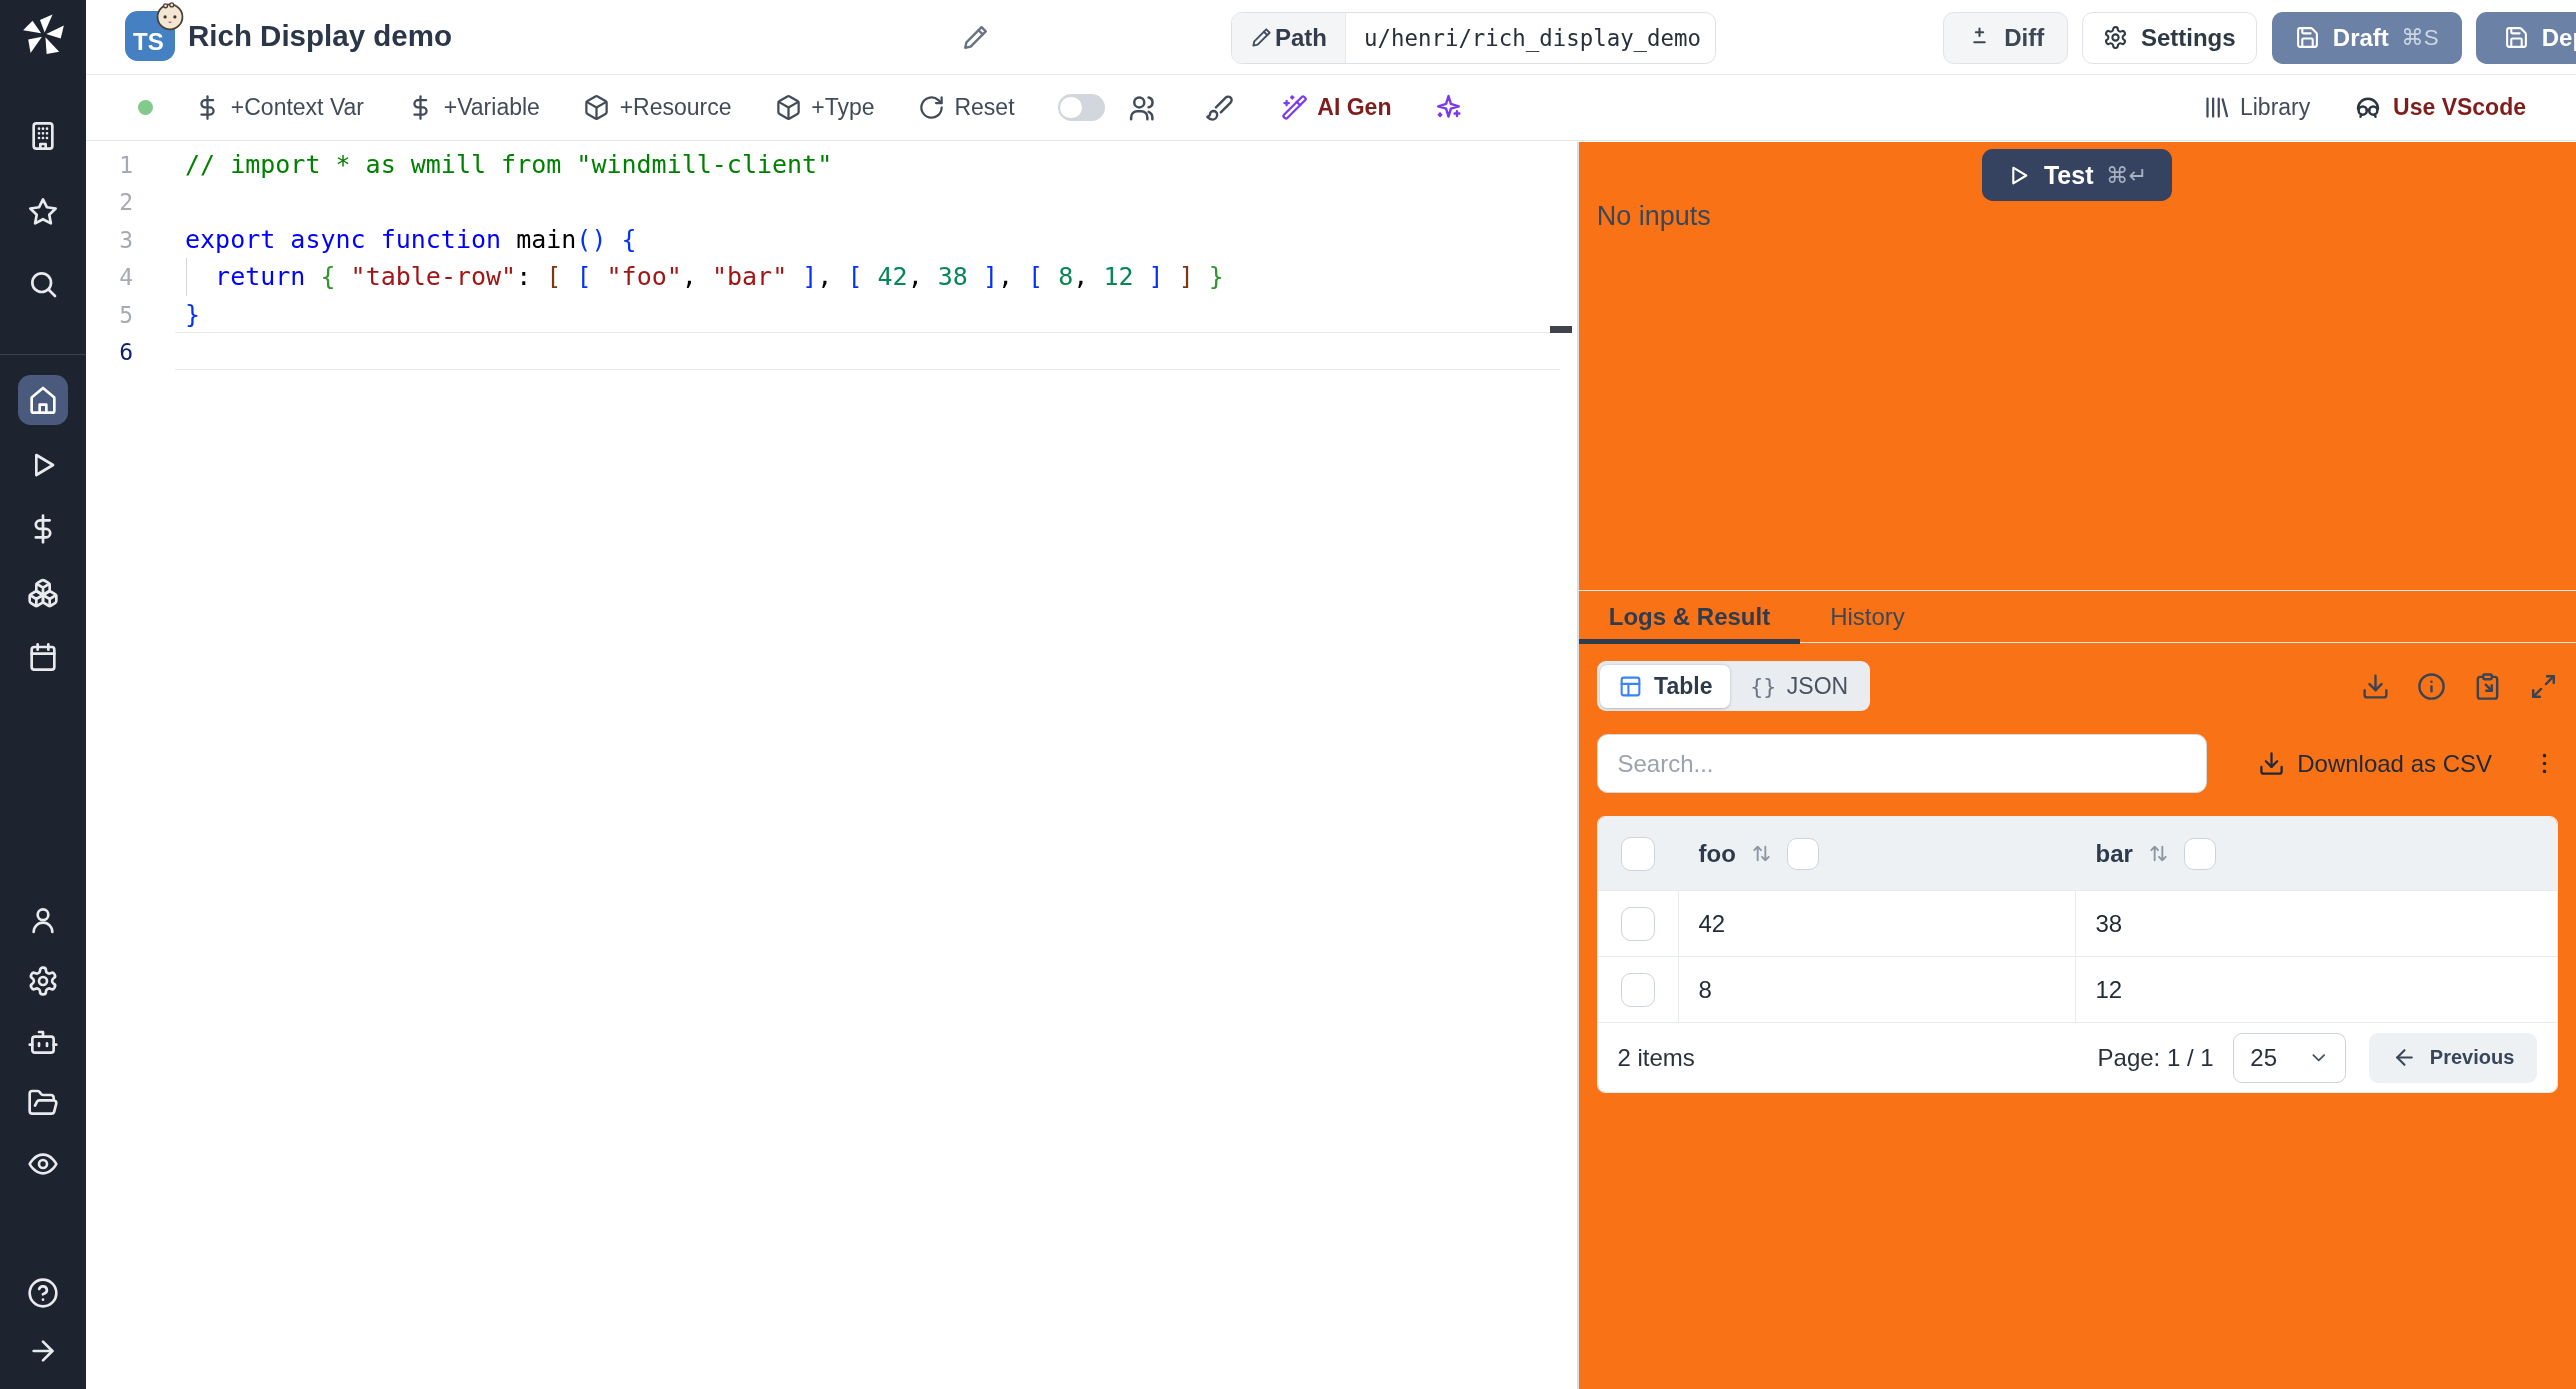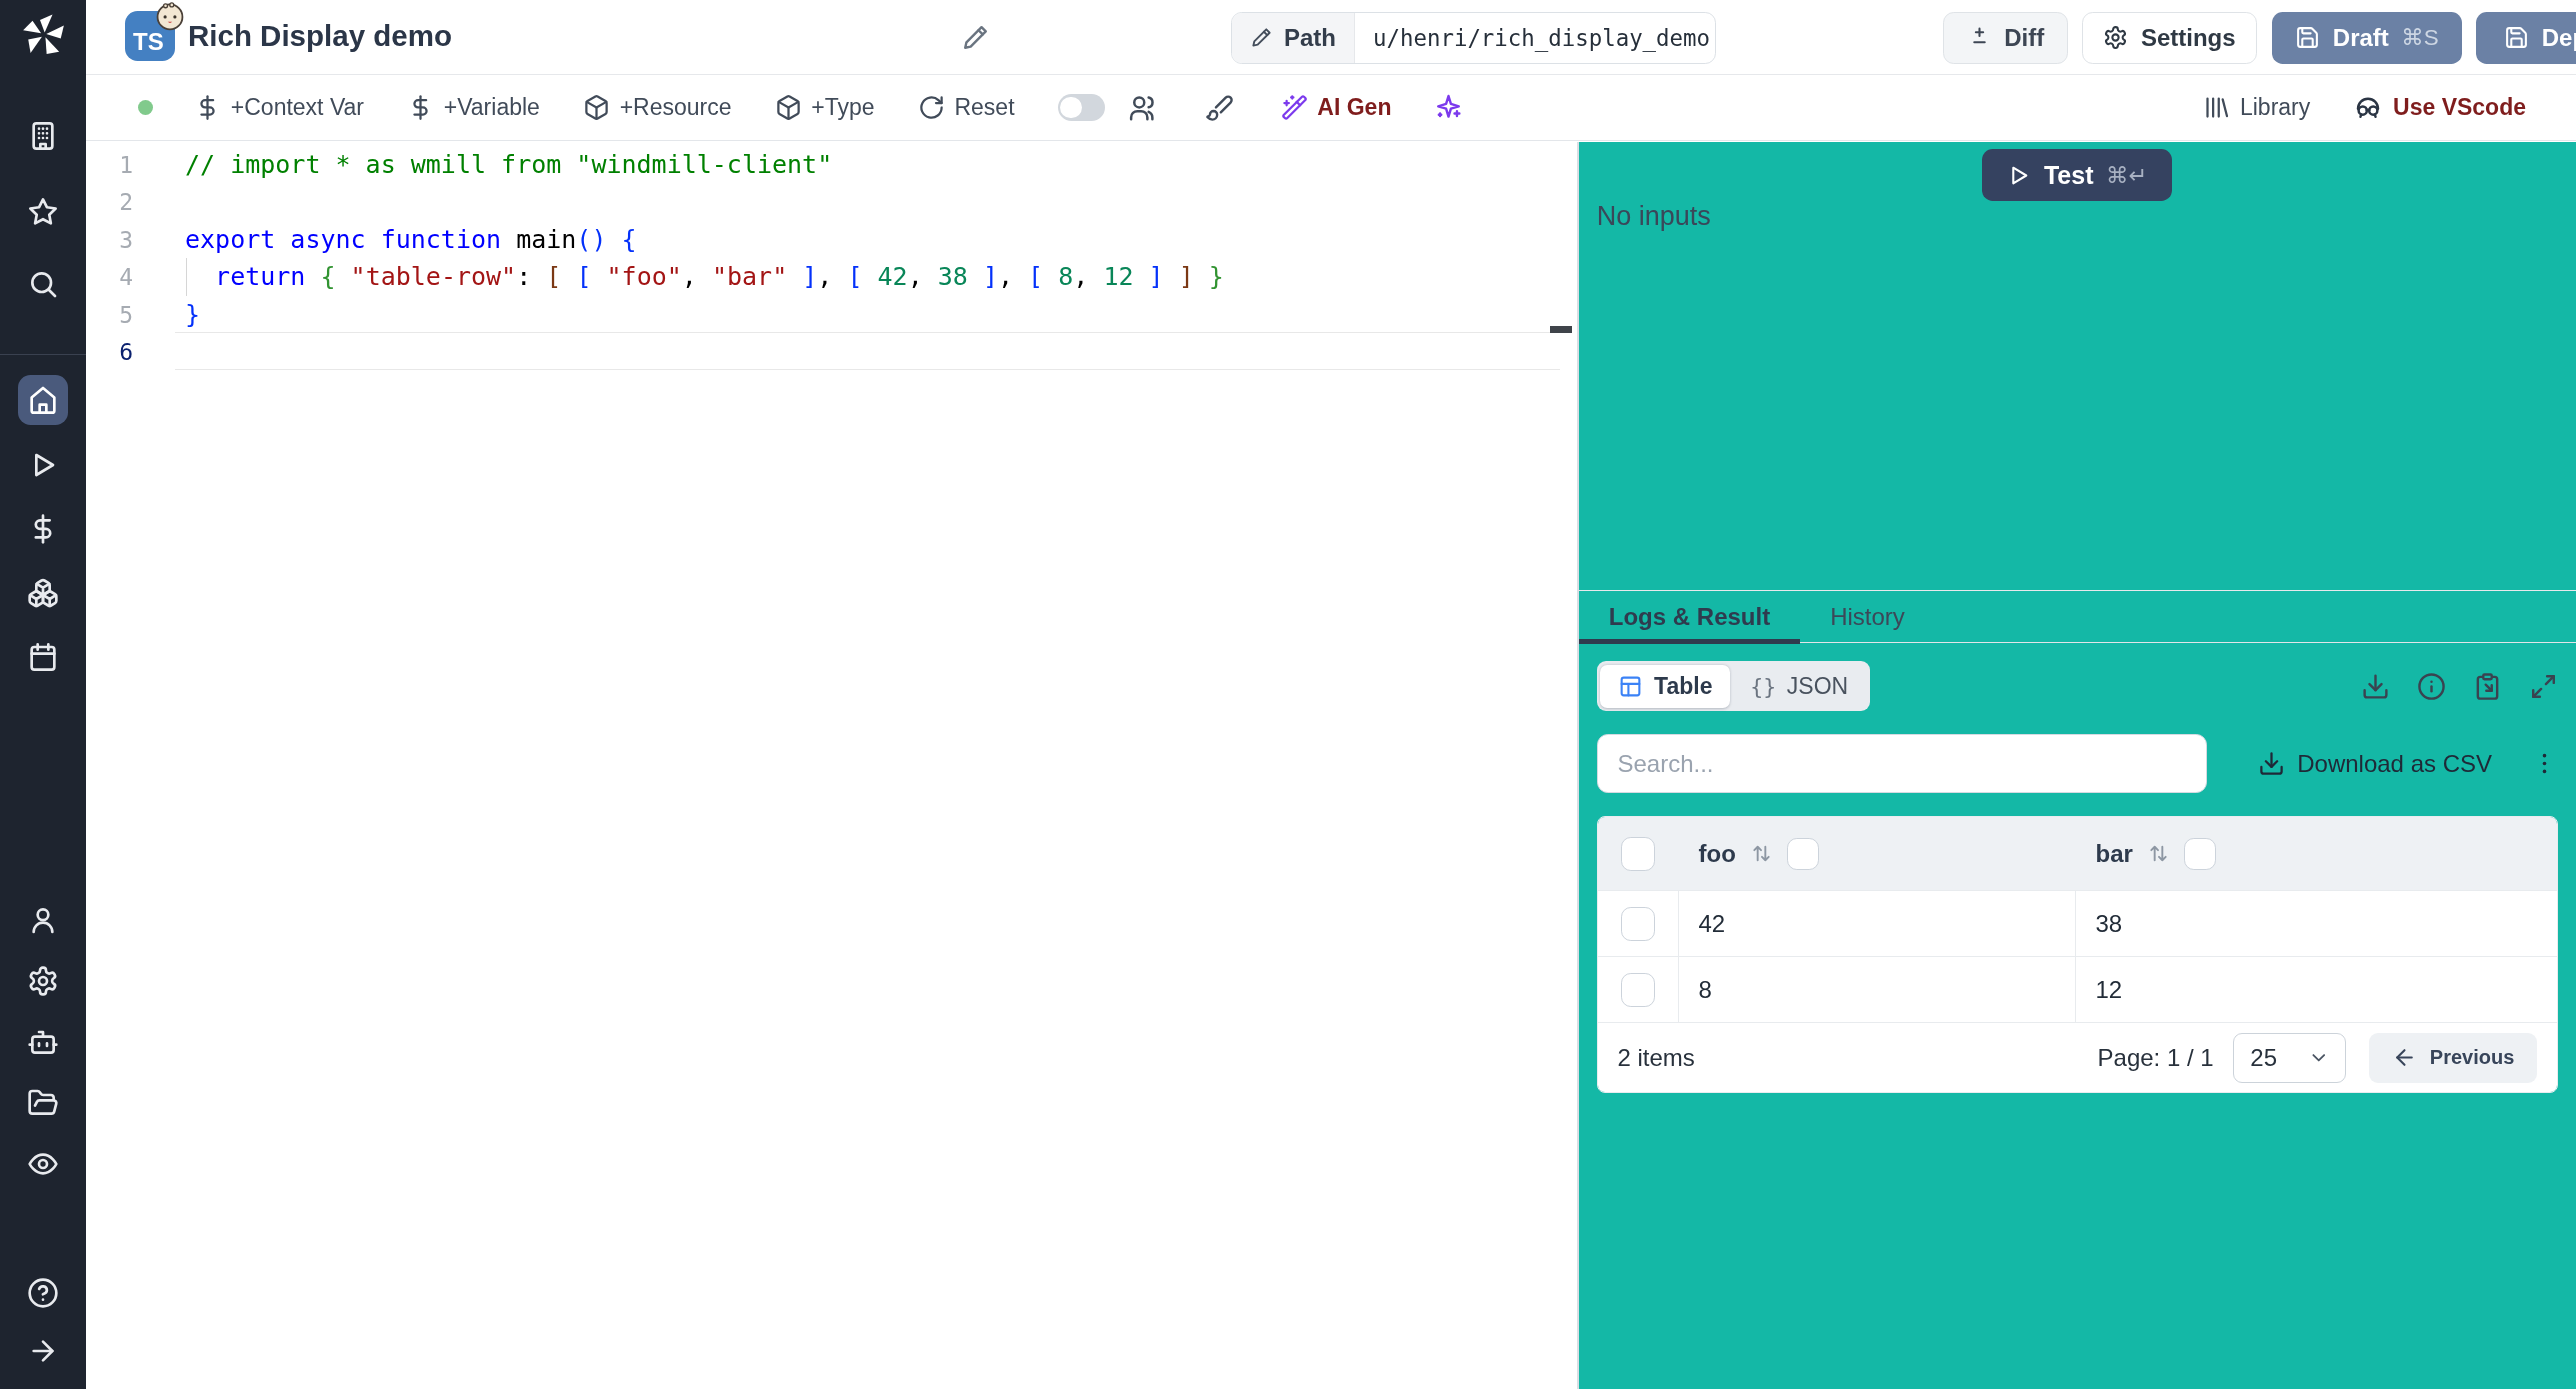--- a/index.html
+++ b/index.html
@@ -21,21 +21,21 @@
   
   .topbar { position:relative; height:75px; background:#fff; border-bottom:0.9px solid #e6e8eb; }
   .titlewrap { position:absolute; left:39px; top:10.7px; display:flex; align-items:center; gap:13px; }
   .tsbadge { position:relative; width:50px; height:50px; background:#4480c2; border-radius:12.5px; }
   .tsbadge span { position:absolute; left:8px; bottom:4.5px; color:#fff; font-weight:bold; font-size:24px; }
   .bunface { position:absolute; right:-10.7px; top:-10.7px; width:32px; height:32px; }
   .apptitle { font-size:29.5px; font-weight:bold; color:#2b3648; }
   .pencil-solo { position:absolute; left:875px; top:23px; width:29px; height:29px; color:#6a7480; cursor:pointer; }
   .pathpill { position:absolute; left:1145px; top:11.6px; width:485px; height:52px; border:0.9px solid #dce1e6;
     border-radius:10.7px; display:flex; overflow:hidden; cursor:pointer; background:#fff; }
-  .pathpill .pleft { background:#f4f5f7; display:flex; align-items:center; gap:11px; padding:0 18px; border-right:0.9px solid #e6e8eb; }
+  .pathpill .pleft { background:#f4f5f7; display:flex; align-items:center; gap:2px; padding:0 18px; border-right:0.9px solid #e6e8eb; }
   .pathpill .pleft .ic { width:23px; height:23px; color:#444e5c; }
   .pathpill .pleft b { font-size:24px; color:#333d4b; font-weight:bold; }
   .pathpill .pright { display:flex; align-items:center; padding:0 18px; font-size:22.4px; color:#262f3a; }
   .tbtn { position:absolute; top:11.6px; height:52px; border-radius:10.7px; display:flex; align-items:center;
     justify-content:center; gap:12.5px; font-size:24px; font-weight:bold; cursor:pointer; }
   .tbtn .ic { width:25px; height:25px; }
   .btn-diff { left:1857px; width:125px; background:#f3f5f7; border:0.9px solid #dfe3e7; color:#3d4654; }
   .btn-settings { left:1996px; width:175px; background:#fff; border:0.9px solid #dfe3e7; color:#2f3944; }
   .btn-draft { left:2186px; width:190px; background:#6b81a5; color:#fff; }
   .btn-draft .shortcut { color:#cdd6e3; font-weight:normal; font-size:22.4px; }
@@ -54,21 +54,21 @@
   .toggle .knob { position:absolute; left:2.7px; top:2.7px; width:21.5px; height:21.5px; background:#fff; border-radius:50%; }
   .iconly { margin-right:47px; }
   .tspacer { flex:1; }
   .titem.strong { font-weight:bold; color:#7f1d1d; }
   .titem.strong .ic { color:#2b3544; }
 
   
   .content { position:absolute; top:142px; left:0; right:0; bottom:0; display:flex; }
   .editor { position:relative; width:1491px; background:#fff; overflow:hidden; }
   .vdivider { width:1.8px; background:#d9dee4; }
-  .rightpanel { flex:1; position:relative; background:#14b8a6; }
+  .rightpanel { flex:1; position:relative; background:#f97316; }
 
   
   .cline { position:absolute; left:0; right:0; height:38px; }
   .lnum { position:absolute; left:0; width:47px; text-align:right; font-family:"DejaVu Sans Mono",monospace;
     font-size:23px; line-height:38px; color:#a6abb2; }
   .lnum.cur { color:#0b216f; }
   .ltext { position:absolute; left:99px; font-family:"DejaVu Sans Mono",monospace; font-size:25px;
     line-height:38px; white-space:pre; }
   .curline { position:absolute; left:89px; width:1385px; height:38px;
     border-top:1.8px solid #e8e8e8; border-bottom:1.8px solid #e8e8e8; }

